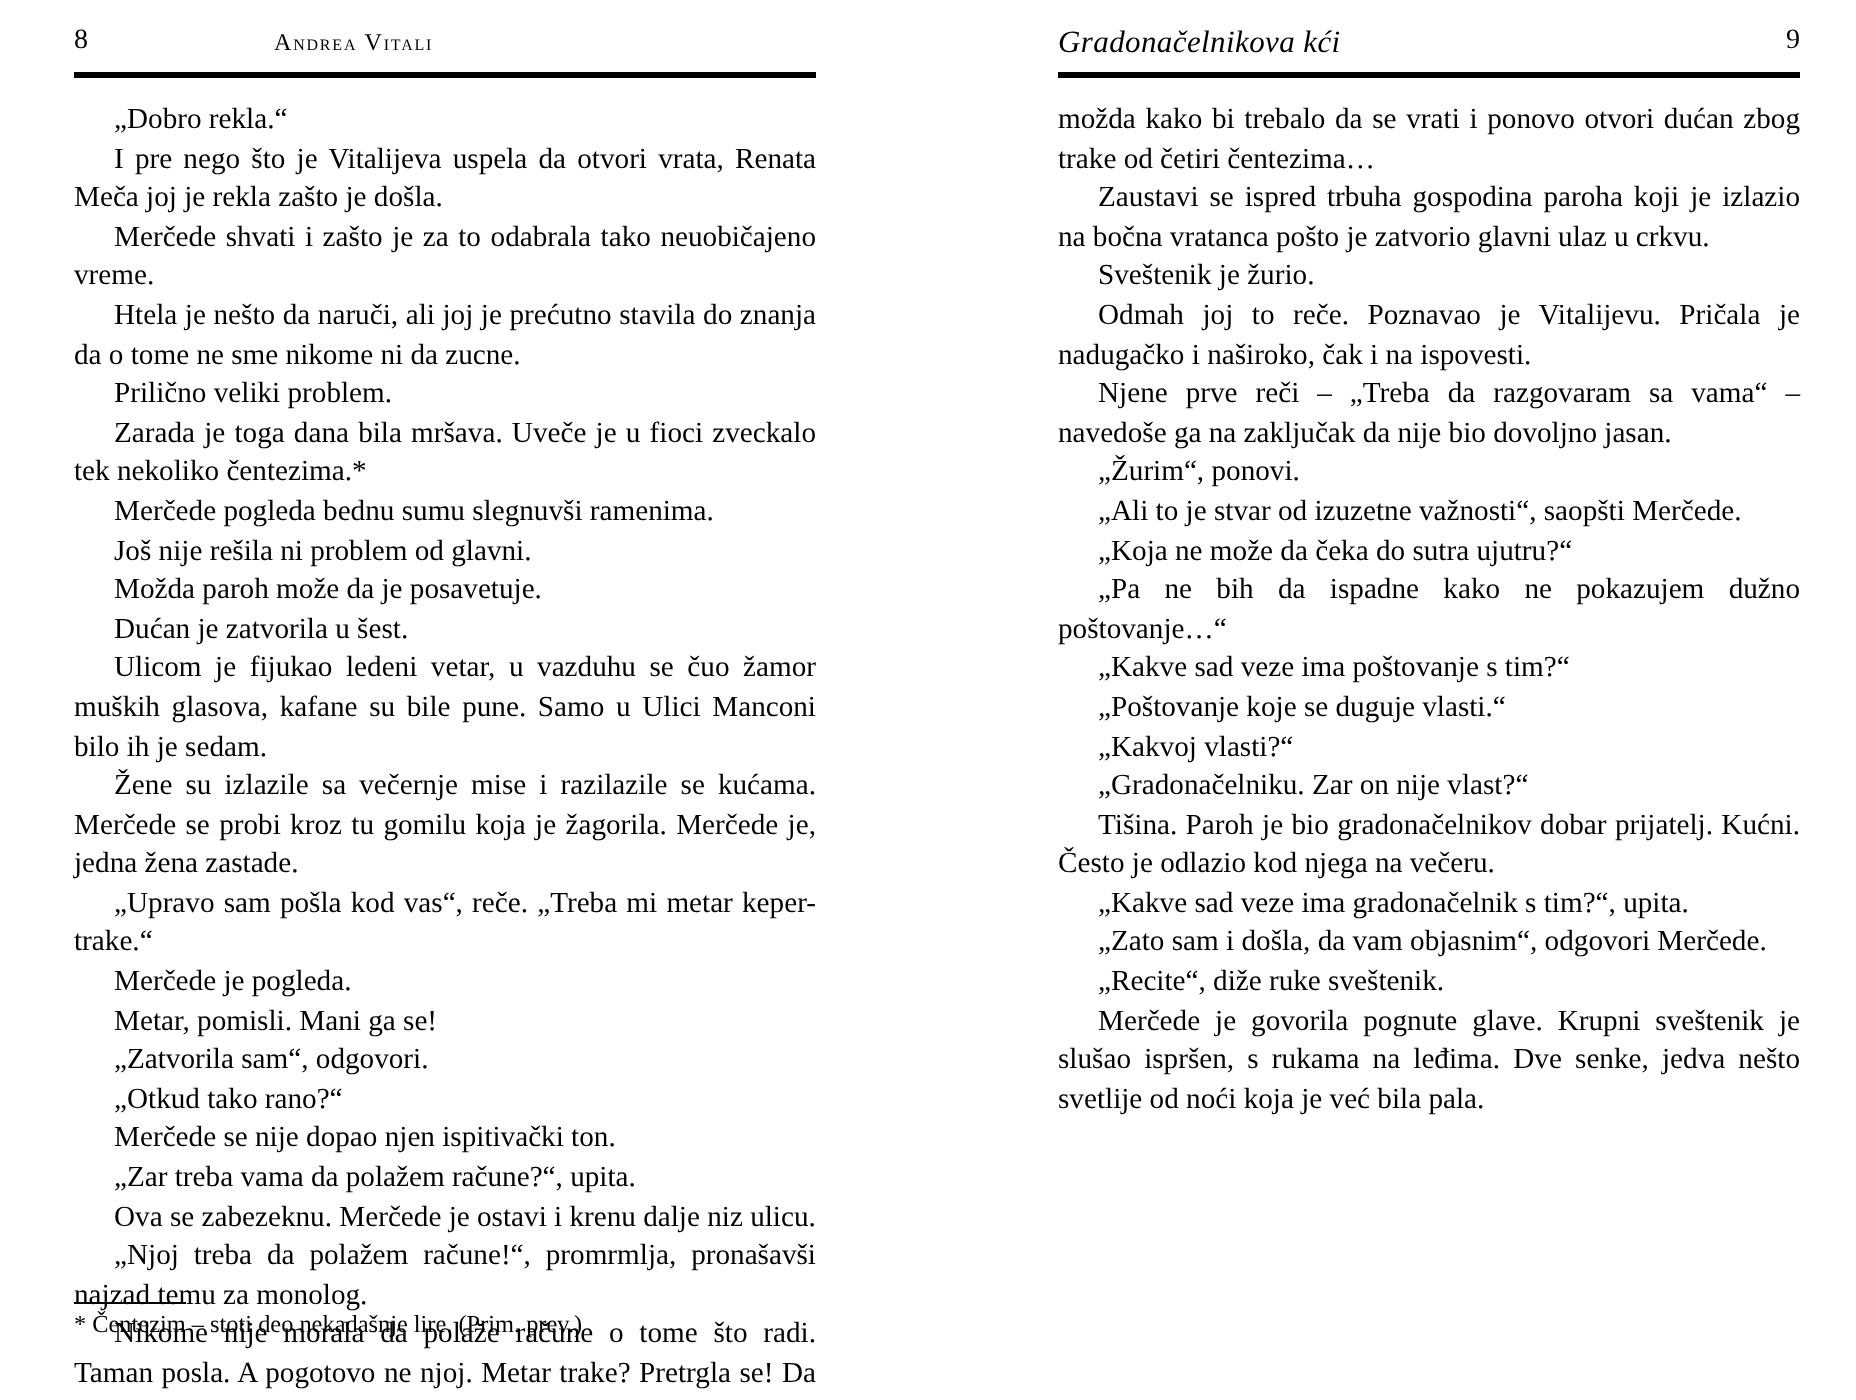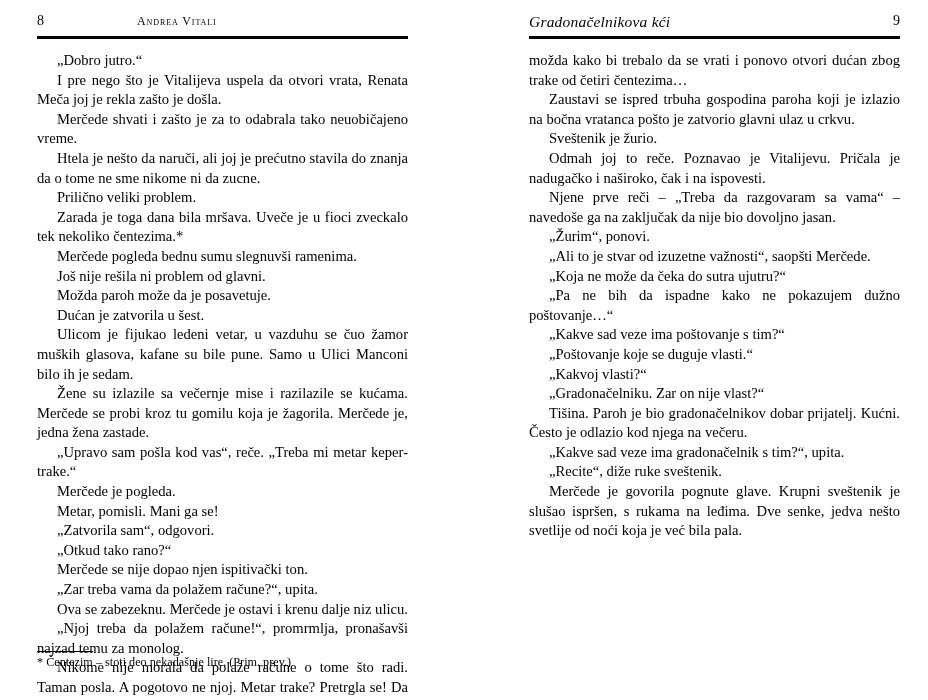--- a/index.html
+++ b/index.html
@@ -114,21 +114,21 @@
 
   <div class="page page-left">
 
     <div class="runhead runhead-left">
       <span class="folio">8</span>
       <span class="runhead-title-smallcaps">Andrea Vitali</span>
     </div>
     <div class="head-rule"></div>
 
     <div class="textblock">
-      <p>„Dobro jutro.“</p>
+      <p>„Dobro rekla.“</p>
       <p>I pre nego što je Vitalijeva uspela da otvori vrata, Renata Meča joj je rekla zašto je došla.</p>
       <p>Merčede shvati i zašto je za to odabrala tako neuobičajeno vreme.</p>
       <p>Htela je nešto da naruči, ali joj je prećutno stavila do znanja da o tome ne sme nikome ni da zucne.</p>
       <p>Prilično veliki problem.</p>
       <p>Zarada je toga dana bila mršava. Uveče je u fioci zveckalo tek nekoliko čentezima.*</p>
       <p>Merčede pogleda bednu sumu slegnuvši ramenima.</p>
       <p>Još nije rešila ni problem od glavni.</p>
       <p>Možda paroh može da je posavetuje.</p>
       <p>Dućan je zatvorila u šest.</p>
       <p>Ulicom je fijukao ledeni vetar, u vazduhu se čuo žamor muških glasova, kafane su bile pune. Samo u Ulici Manconi bilo ih je sedam.</p>
@@ -168,18 +168,19 @@
       <p>„Žurim“, ponovi.</p>
       <p>„Ali to je stvar od izuzetne važnosti“, saopšti Merčede.</p>
       <p>„Koja ne može da čeka do sutra ujutru?“</p>
       <p>„Pa ne bih da ispadne kako ne pokazujem dužno poštovanje…“</p>
       <p>„Kakve sad veze ima poštovanje s tim?“</p>
       <p>„Poštovanje koje se duguje vlasti.“</p>
       <p>„Kakvoj vlasti?“</p>
       <p>„Gradonačelniku. Zar on nije vlast?“</p>
       <p>Tišina. Paroh je bio gradonačelnikov dobar prijatelj. Kućni. Često je odlazio kod njega na večeru.</p>
       <p>„Kakve sad veze ima gradonačelnik s tim?“, upita.</p>
+      <p>„Zato sam i došla, da vam objasnim“, odgovori Merčede.</p>
       <p>„Recite“, diže ruke sveštenik.</p>
       <p>Merčede je govorila pognute glave. Krupni sveštenik je slušao ispršen, s rukama na leđima. Dve senke, jedva nešto svetlije od noći koja je već bila pala.</p>
     </div>
   </div>
 
 </div>
 
 </body></html>

